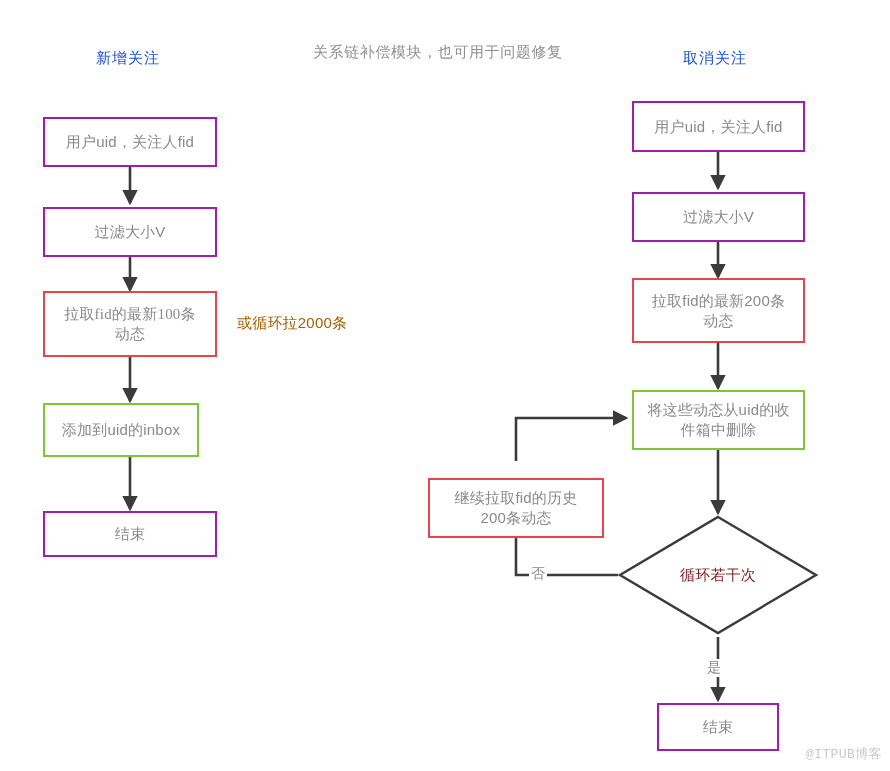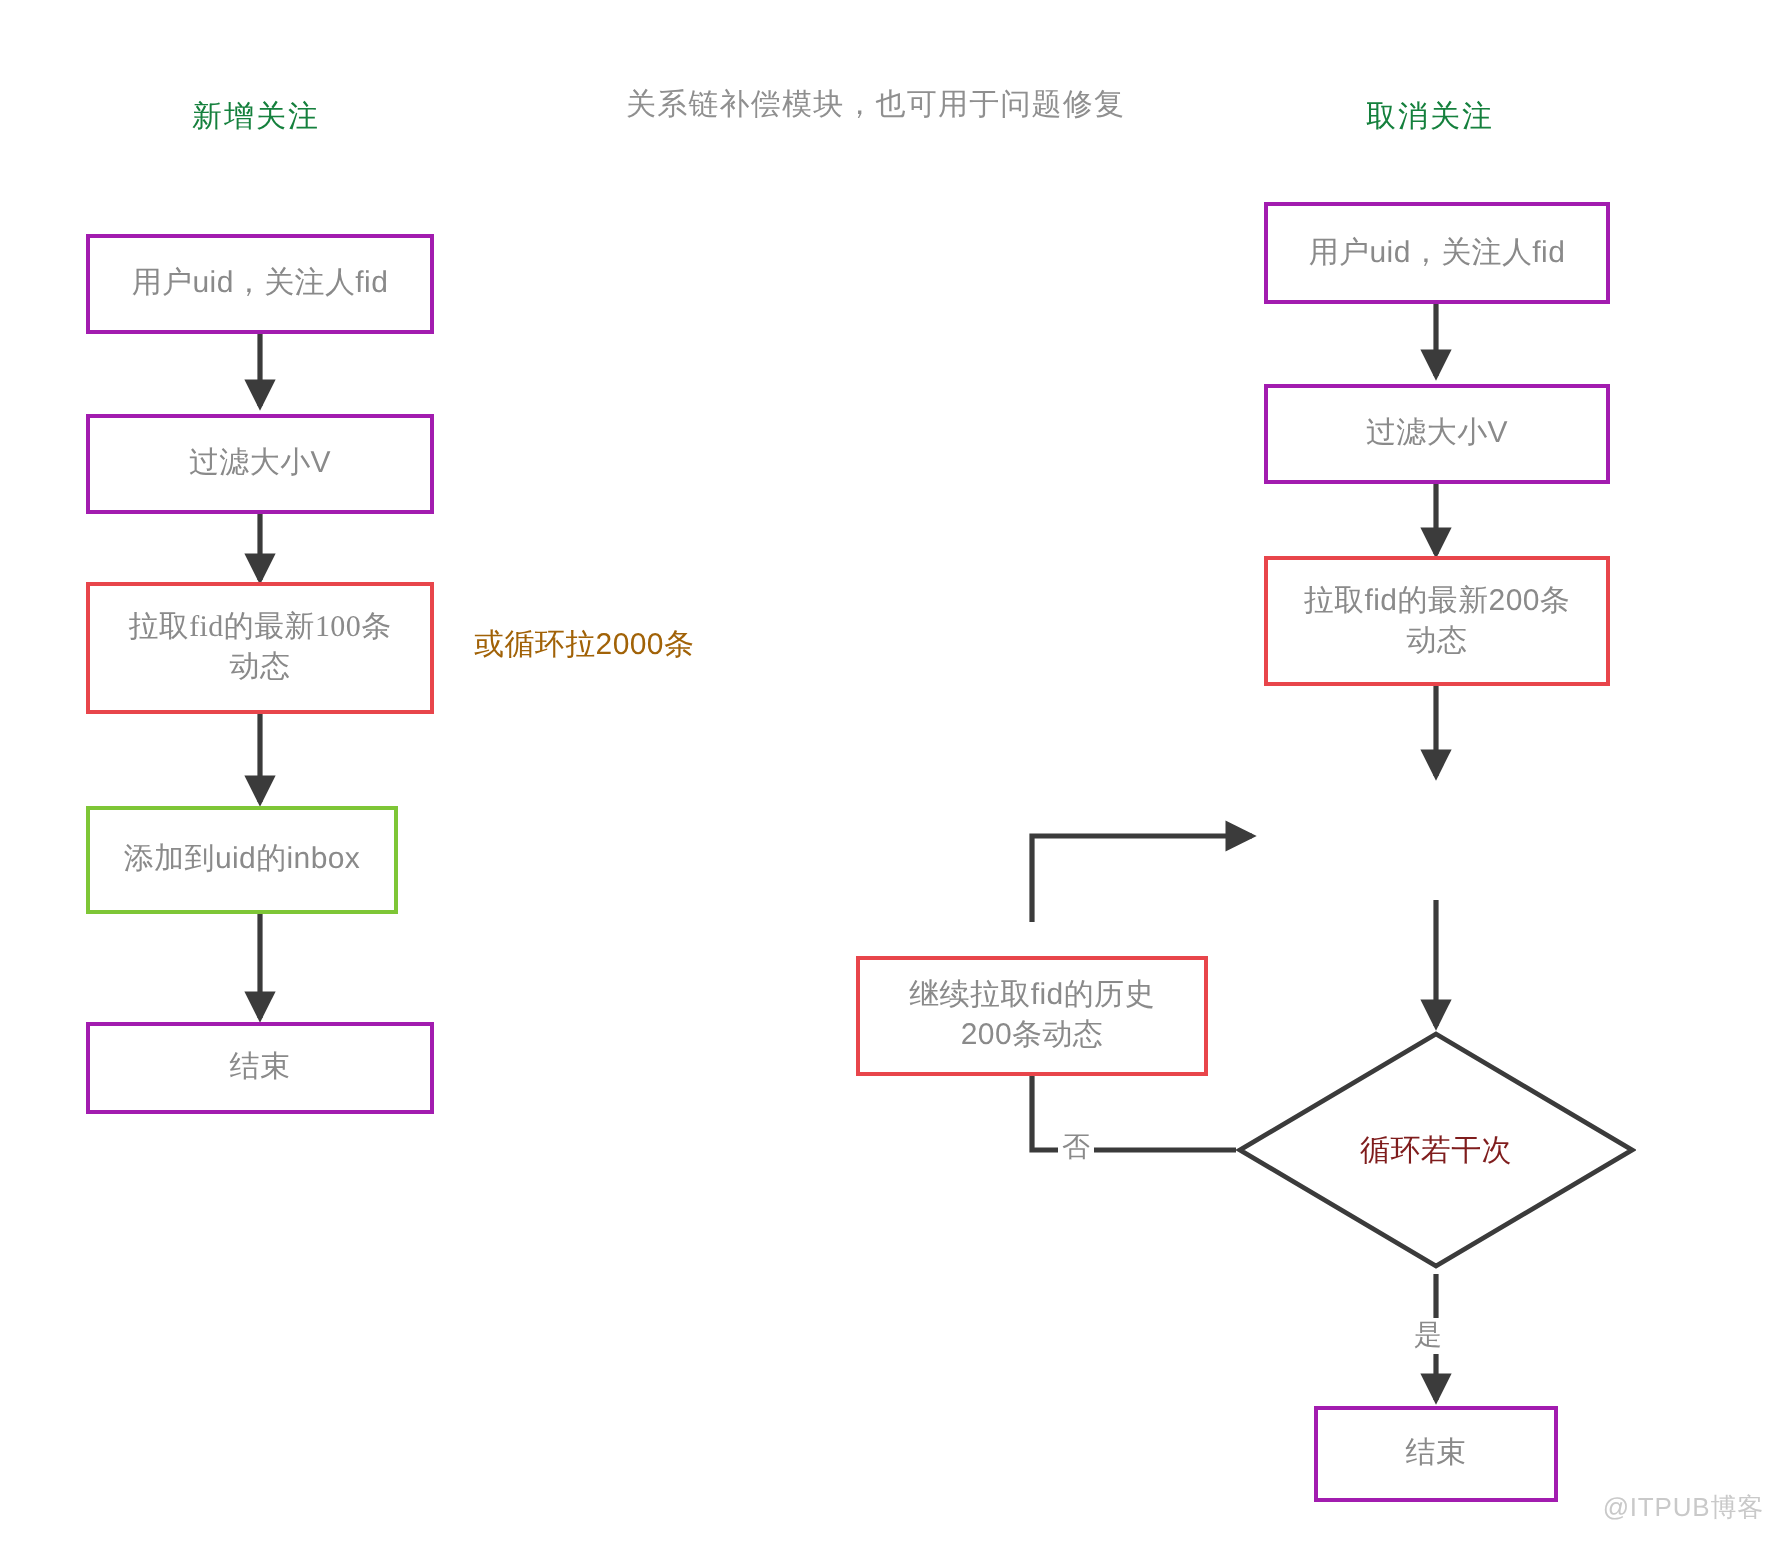--- a/index.html
+++ b/index.html
@@ -68,21 +68,21 @@
     position: absolute;
     color: #a16207;
     font-size: 15px;
     line-height: 20px;
     letter-spacing: 0.2px;
     white-space: nowrap;
     z-index: 3;
   }
   .col-title {
     position: absolute;
-    color: #15803d;
+    color: #1d4ed8;
     font-size: 15px;
     letter-spacing: 1px;
     white-space: nowrap;
     z-index: 3;
   }
   .chart-title {
     position: absolute;
     color: #8f8f8f;
     font-size: 15px;
     letter-spacing: 0.6px;
@@ -101,20 +101,21 @@
   }
   .watermark {
     position: absolute;
     right: 8px;
     bottom: 8px;
     color: #c9c9c9;
     font-size: 13px;
     letter-spacing: 0.4px;
     white-space: nowrap;
     z-index: 4;
+    font-family: Liberation Mono, monospace;
   }
 </style>
 </head>
 <body>
 
 <div id="canvas">
 
   <svg id="edges" viewBox="0 0 890 771" width="890" height="771" xmlns="http://www.w3.org/2000/svg">
     <defs>
       <marker id="arrow" viewBox="0 0 10 10" refX="8.5" refY="5" markerWidth="6" markerHeight="6" orient="auto-start-reverse">
@@ -172,20 +173,24 @@
 
   <div class="node" style="left:632px; top:192px; width:173px; height:50px;">
     <span class="label">过滤大小V</span>
   </div>
 
   <div class="node red" style="left:632px; top:278px; width:173px; height:65px;">
     <span class="label">拉取fid的最新200条
 动态</span>
   </div>
 
+  <div class="node green" style="left:632px; top:390px; width:173px; height:60px;">
+    <span class="label">将这些动态从uid的收
+件箱中删除</span>
+  </div>
 
   <div class="diamond-wrap" style="left:618px; top:515px; width:200px; height:120px;">
     <svg width="200" height="120" viewBox="0 0 200 120" xmlns="http://www.w3.org/2000/svg">
       <polygon points="100,2 198,60 100,118 2,60" fill="#ffffff" stroke="#3b3b3b" stroke-width="2.4"></polygon>
     </svg>
     <div class="diamond-text">循环若干次</div>
   </div>
 
   <div class="node" style="left:657px; top:703px; width:122px; height:48px;">
     <span class="label">结束</span>

